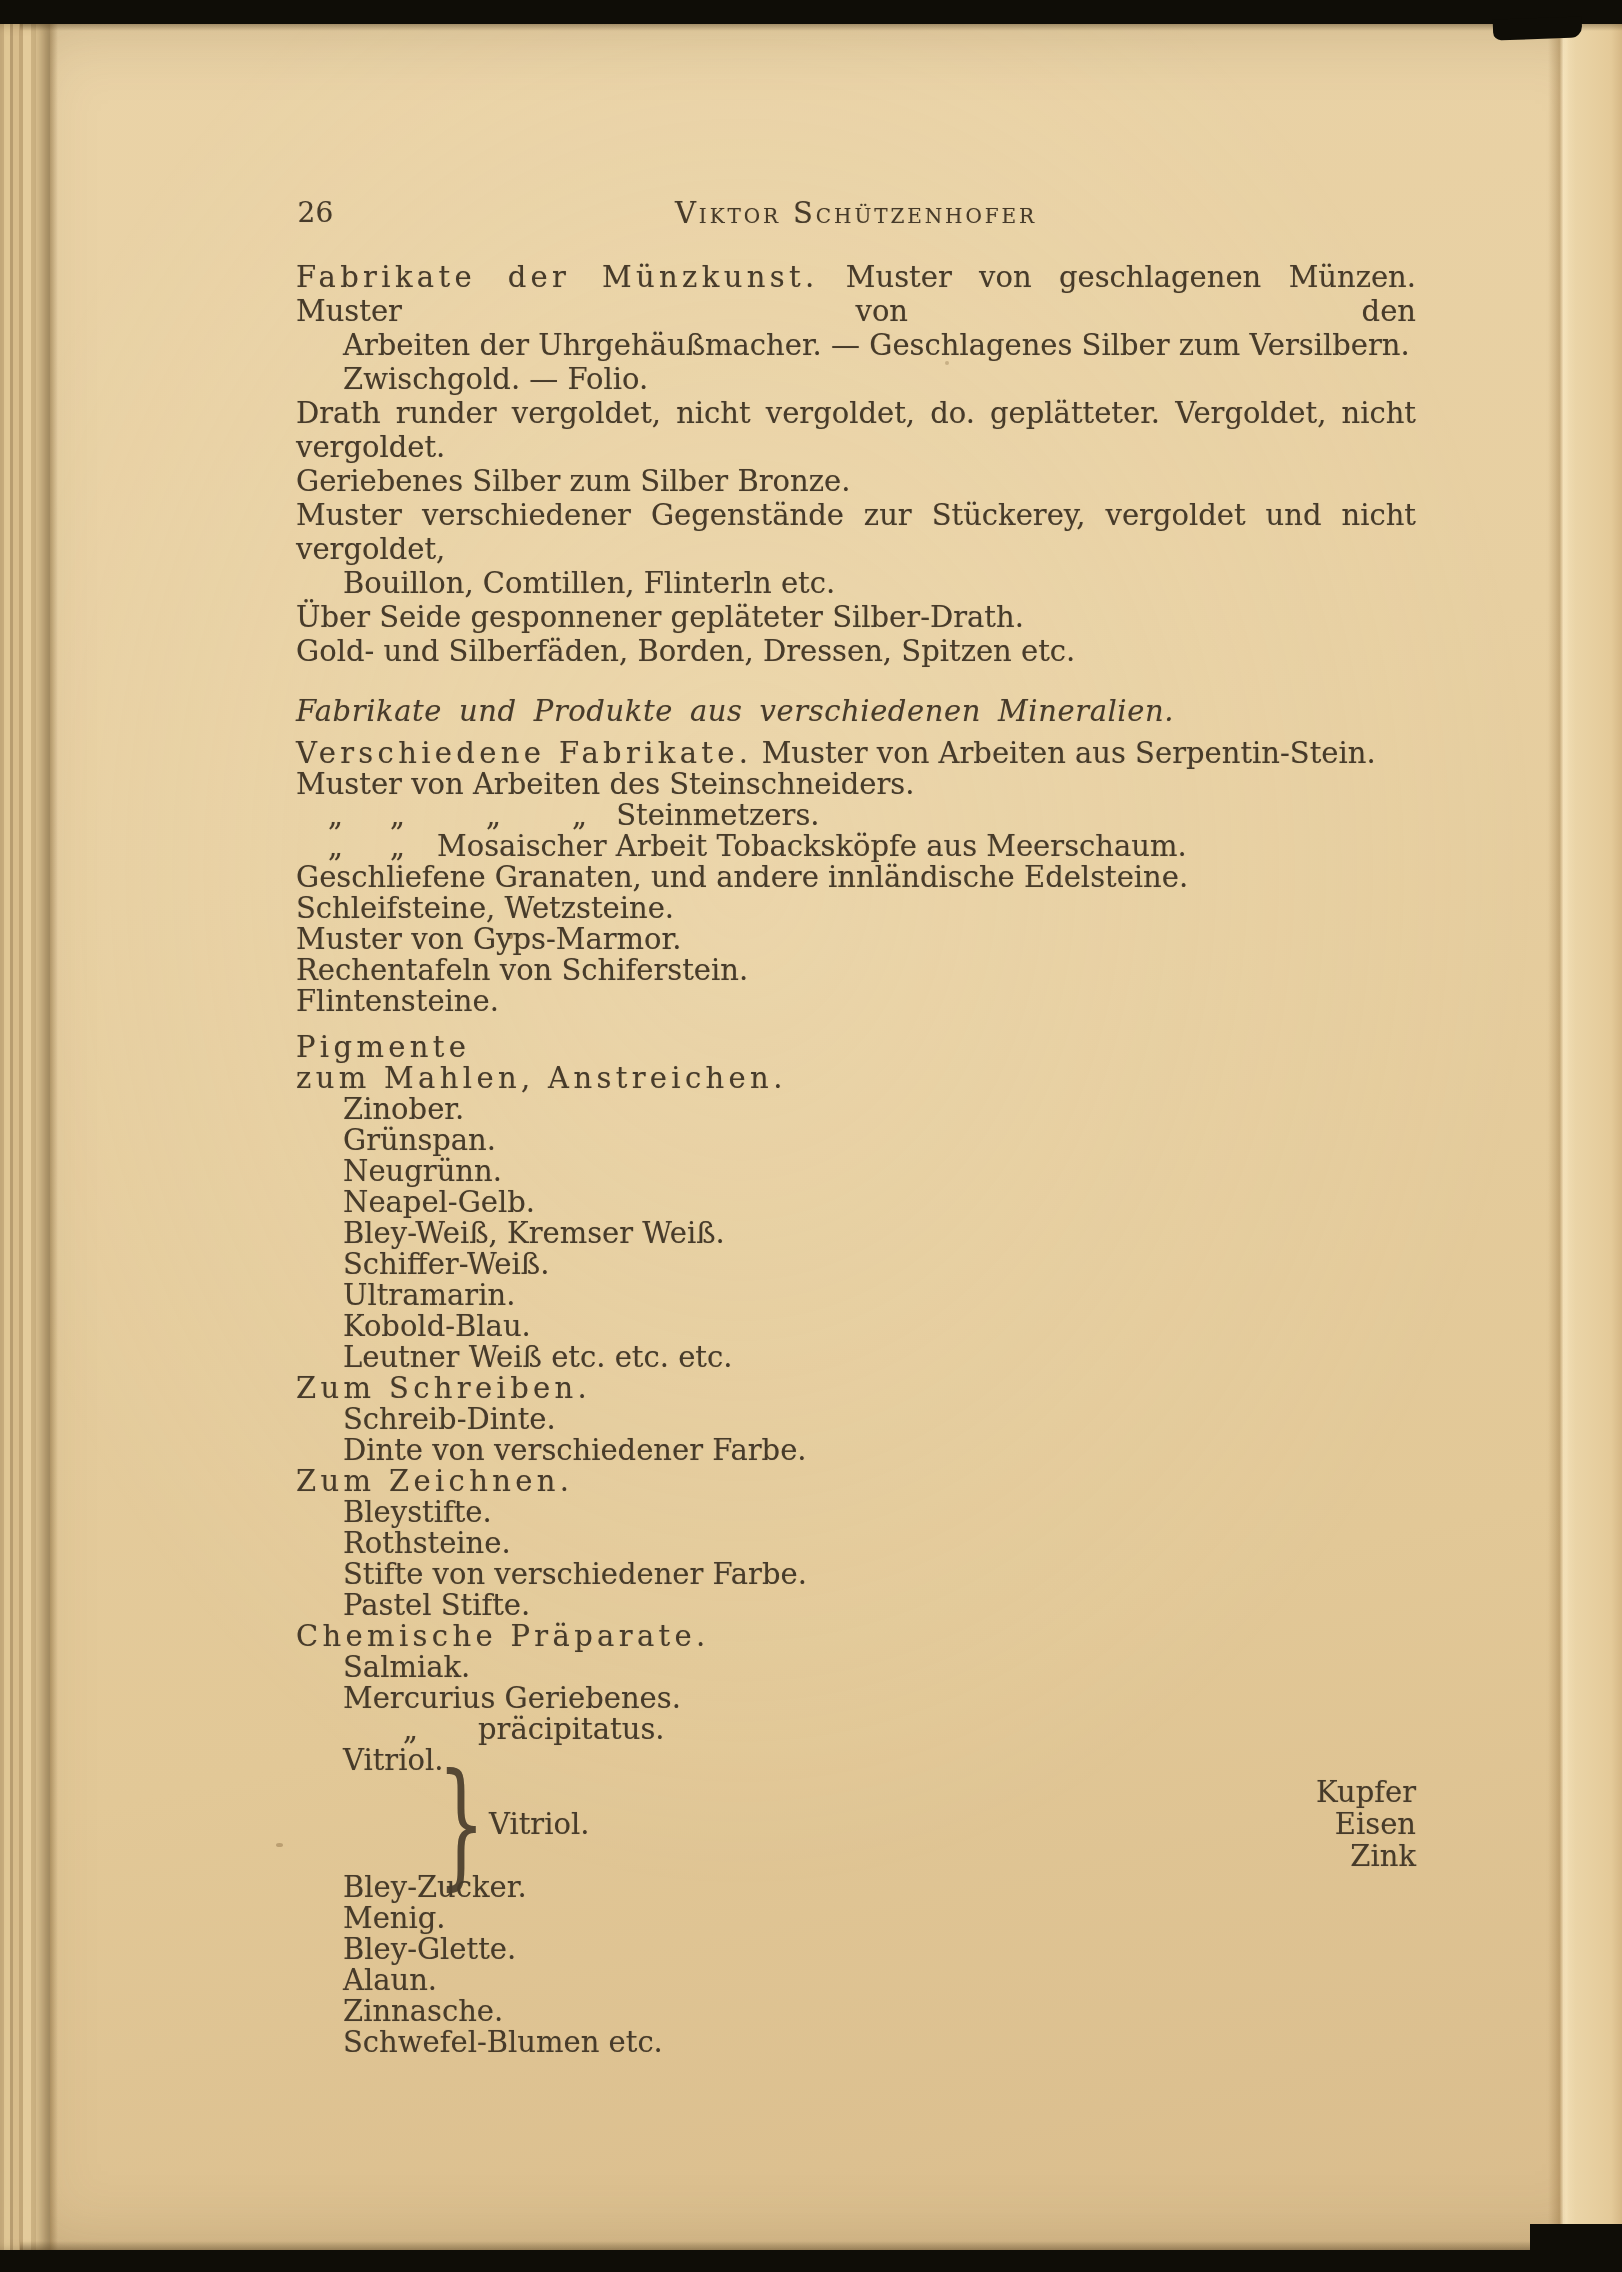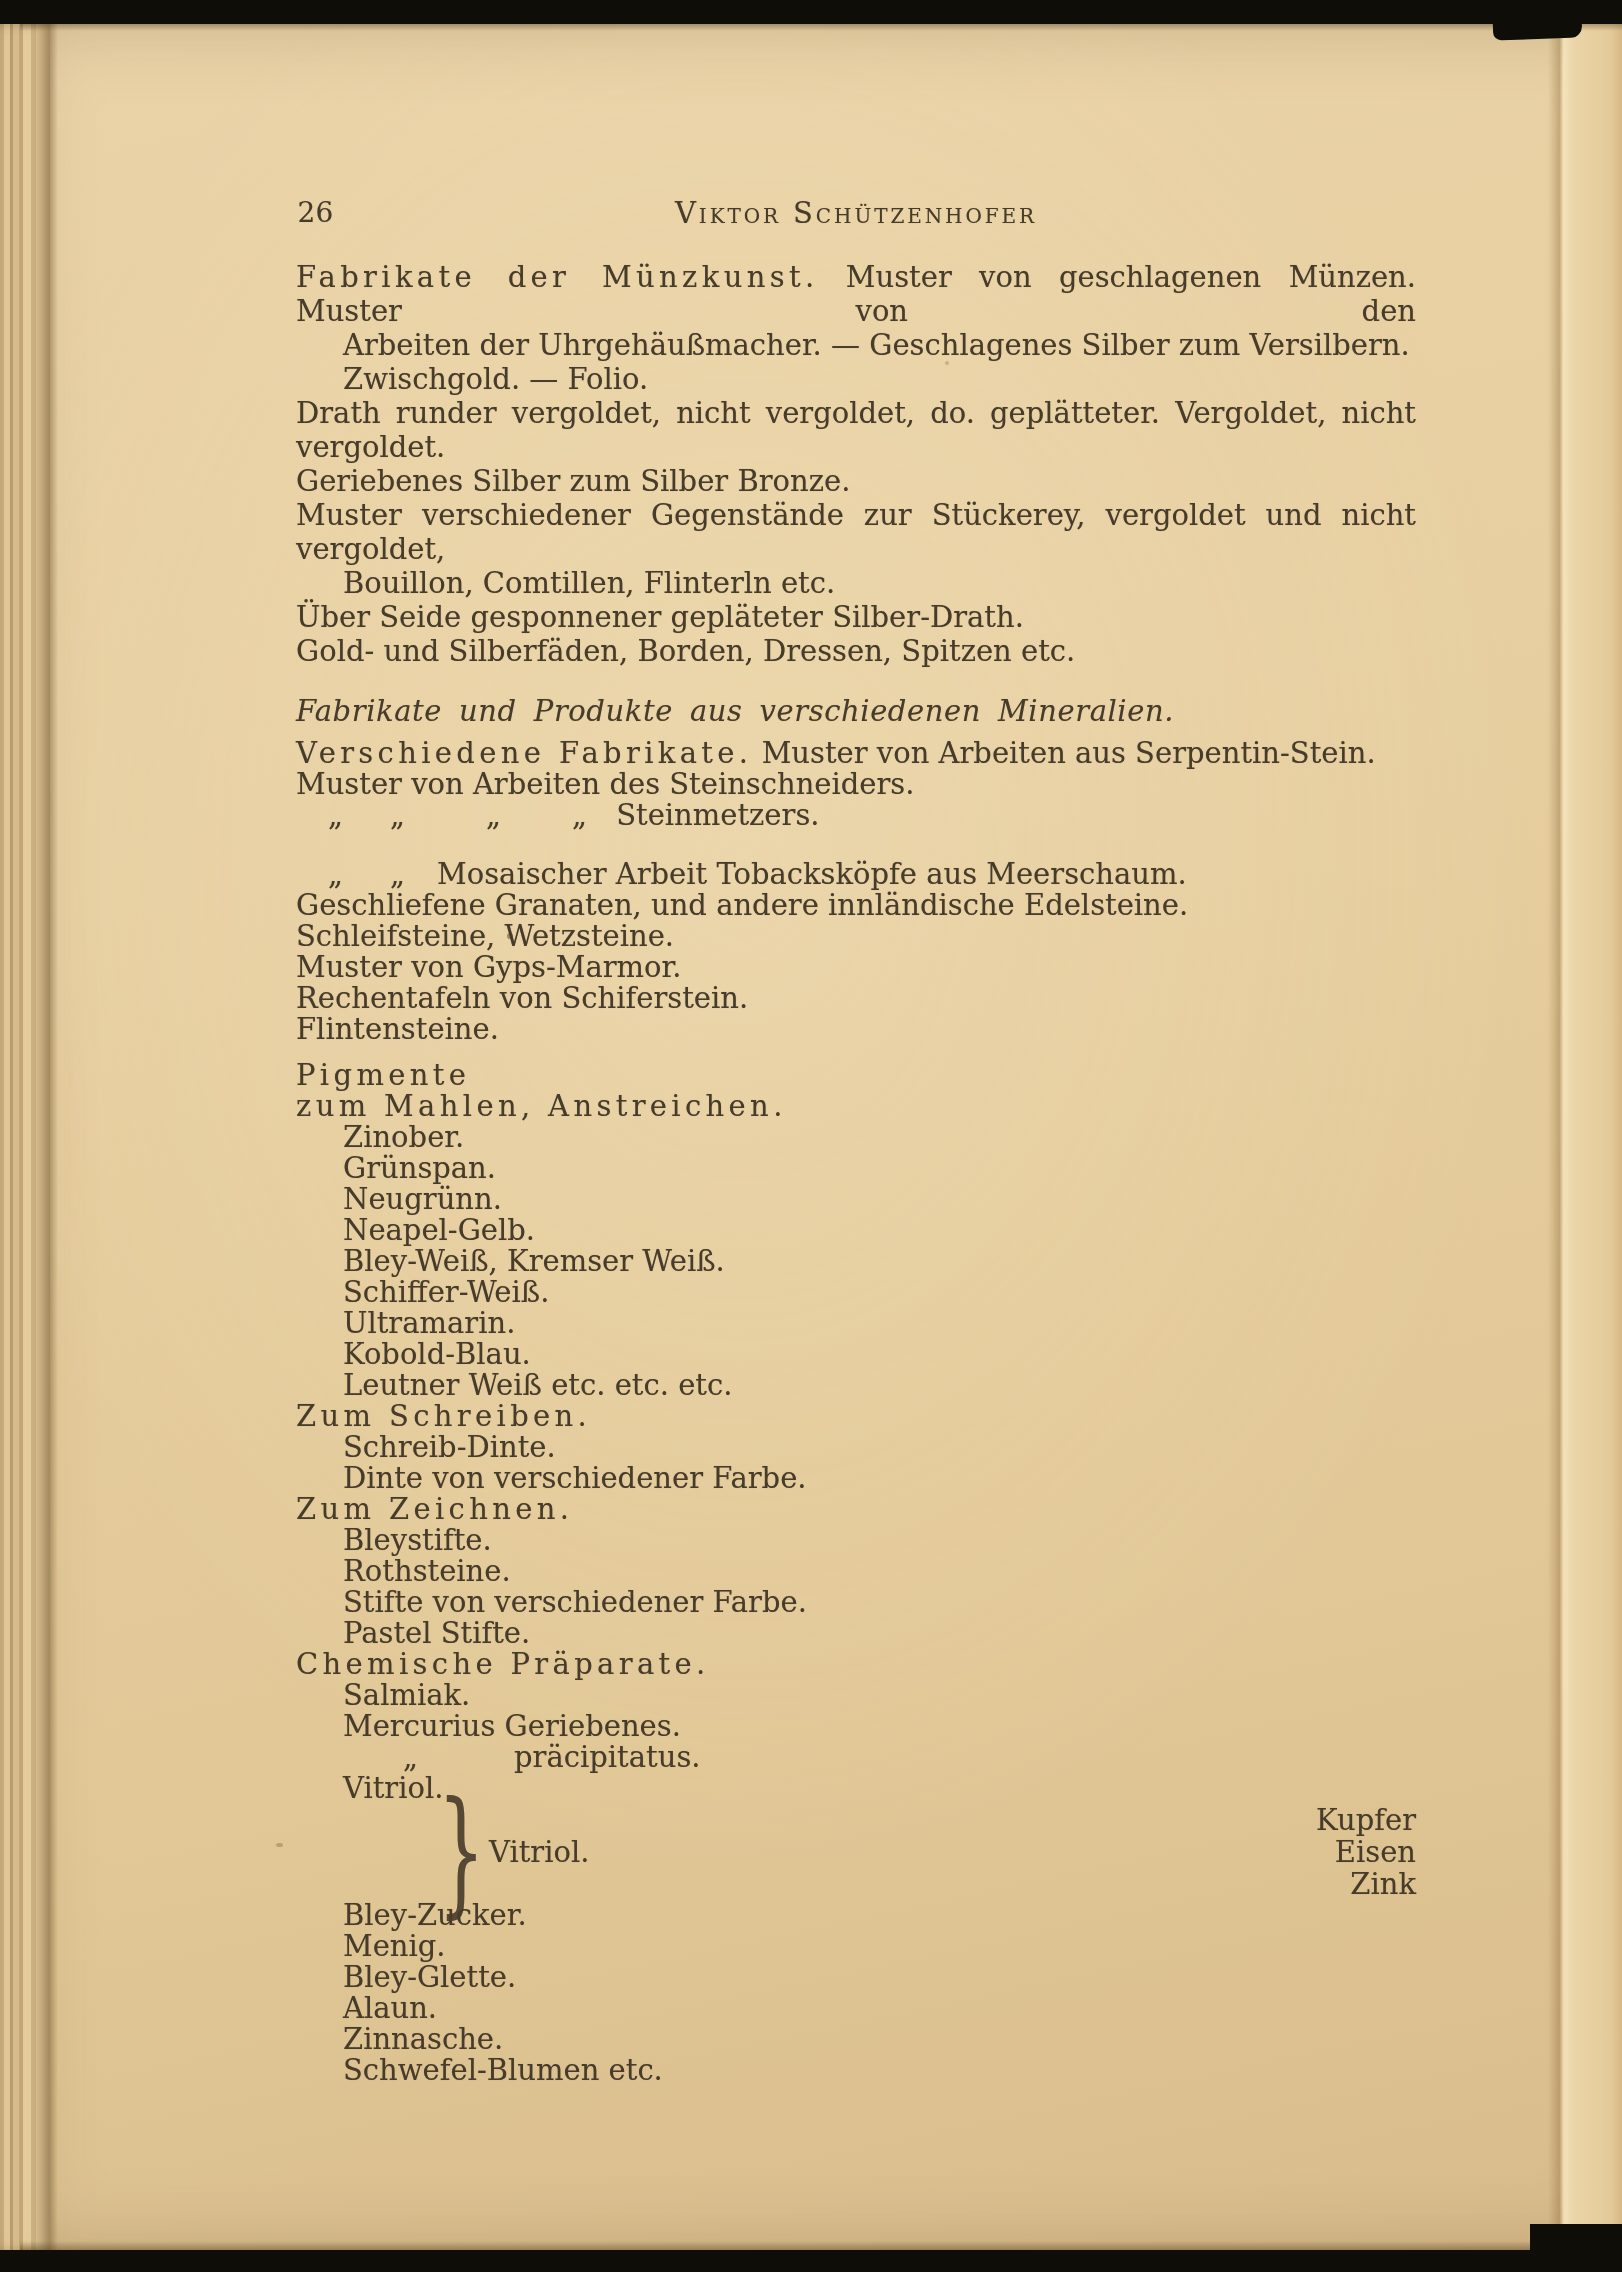--- a/index.html
+++ b/index.html
@@ -89,21 +89,21 @@
       <div class="ln s1 just"><span>Drath runder vergoldet, nicht vergoldet, do. geplätteter. Vergoldet, nicht vergoldet.</span></div>
       <div class="ln s1"><span>Geriebenes Silber zum Silber Bronze.</span></div>
       <div class="ln s1 just"><span>Muster verschiedener Gegenstände zur Stückerey, vergoldet und nicht vergoldet,</span></div>
       <div class="ln s1 ind"><span>Bouillon, Comtillen, Flinterln etc.</span></div>
       <div class="ln s1"><span>Über Seide gesponnener gepläteter Silber-Drath.</span></div>
       <div class="ln s1"><span>Gold- und Silberfäden, Borden, Dressen, Spitzen etc.</span></div>
       <div class="ln heading"><span>Fabrikate und Produkte aus verschiedenen Mineralien.</span></div>
       <div class="ln sect"><span class="gsp">Verschiedene Fabrikate.</span> <span>Muster von Arbeiten aus Serpentin-Stein.</span></div>
       <div class="ln "><span>Muster von Arbeiten des Steinschneiders.</span></div>
       <div class="ln "><span class=" q" style="margin-left: 32px;">„</span><span class=" q" style="margin-left: 47px;">„</span><span class=" q" style="margin-left: 81px;">„</span><span class=" q" style="margin-left: 71px;">„</span><span class=" q" style="margin-left: 29px;">Steinmetzers.</span></div>
-      <div class="ln "><span class=" q" style="margin-left: 32px;">„</span><span class=" q" style="margin-left: 47px;">„</span><span class=" q" style="margin-left: 32px; margin-top: 28px;">Mosaischer Arbeit Tobacksköpfe aus Meerschaum.</span></div>
+      <div class="ln "><span class=" q" style="margin-left: 32px;">„</span><span class=" q" style="margin-left: 47px;">„</span><span class=" q" style="margin-left: 32px;">Mosaischer Arbeit Tobacksköpfe aus Meerschaum.</span></div>
       <div class="ln "><span>Geschliefene Granaten, und andere innländische Edelsteine.</span></div>
       <div class="ln "><span>Schleifsteine, Wetzsteine.</span></div>
       <div class="ln "><span>Muster von Gyps-Marmor.</span></div>
       <div class="ln "><span>Rechentafeln von Schiferstein.</span></div>
       <div class="ln "><span>Flintensteine.</span></div>
       <div class="ln bigap"><span class="gsp">Pigmente</span></div>
       <div class="ln "><span class="gsp">zum Mahlen, Anstreichen.</span></div>
       <div class="ln ind"><span>Zinober.</span></div>
       <div class="ln ind"><span>Grünspan.</span></div>
       <div class="ln ind"><span>Neugrünn.</span></div>
@@ -117,21 +117,21 @@
       <div class="ln ind"><span>Schreib-Dinte.</span></div>
       <div class="ln ind"><span>Dinte von verschiedener Farbe.</span></div>
       <div class="ln sect"><span class="gsp">Zum Zeichnen.</span></div>
       <div class="ln ind"><span>Bleystifte.</span></div>
       <div class="ln ind"><span>Rothsteine.</span></div>
       <div class="ln ind"><span>Stifte von verschiedener Farbe.</span></div>
       <div class="ln ind"><span>Pastel Stifte.</span></div>
       <div class="ln sect"><span class="gsp">Chemische Präparate.</span></div>
       <div class="ln ind"><span>Salmiak.</span></div>
       <div class="ln ind"><span>Mercurius Geriebenes.</span></div>
-      <div class="ln "><span class=" q" style="margin-left: 107px;">„</span><span class=" q" style="margin-left: 96px;">präcipitatus.</span></div>
+      <div class="ln "><span class=" q" style="margin-left: 107px;">„</span><span class=" q" style="margin-left: 60px;">präcipitatus.</span></div>
       <div class="ln ind"><span>Vitriol.</span></div>
       <div class="bracewrap">
         <div class="ln b ind">Kupfer</div>
         <div class="ln b ind">Eisen</div>
         <div class="ln b ind">Zink</div>
         <span class="brace">}</span>
         <span class="bracelabel">Vitriol.</span>
       </div>
       <div class="ln ind"><span>Bley-Zucker.</span></div>
       <div class="ln ind"><span>Menig.</span></div>

